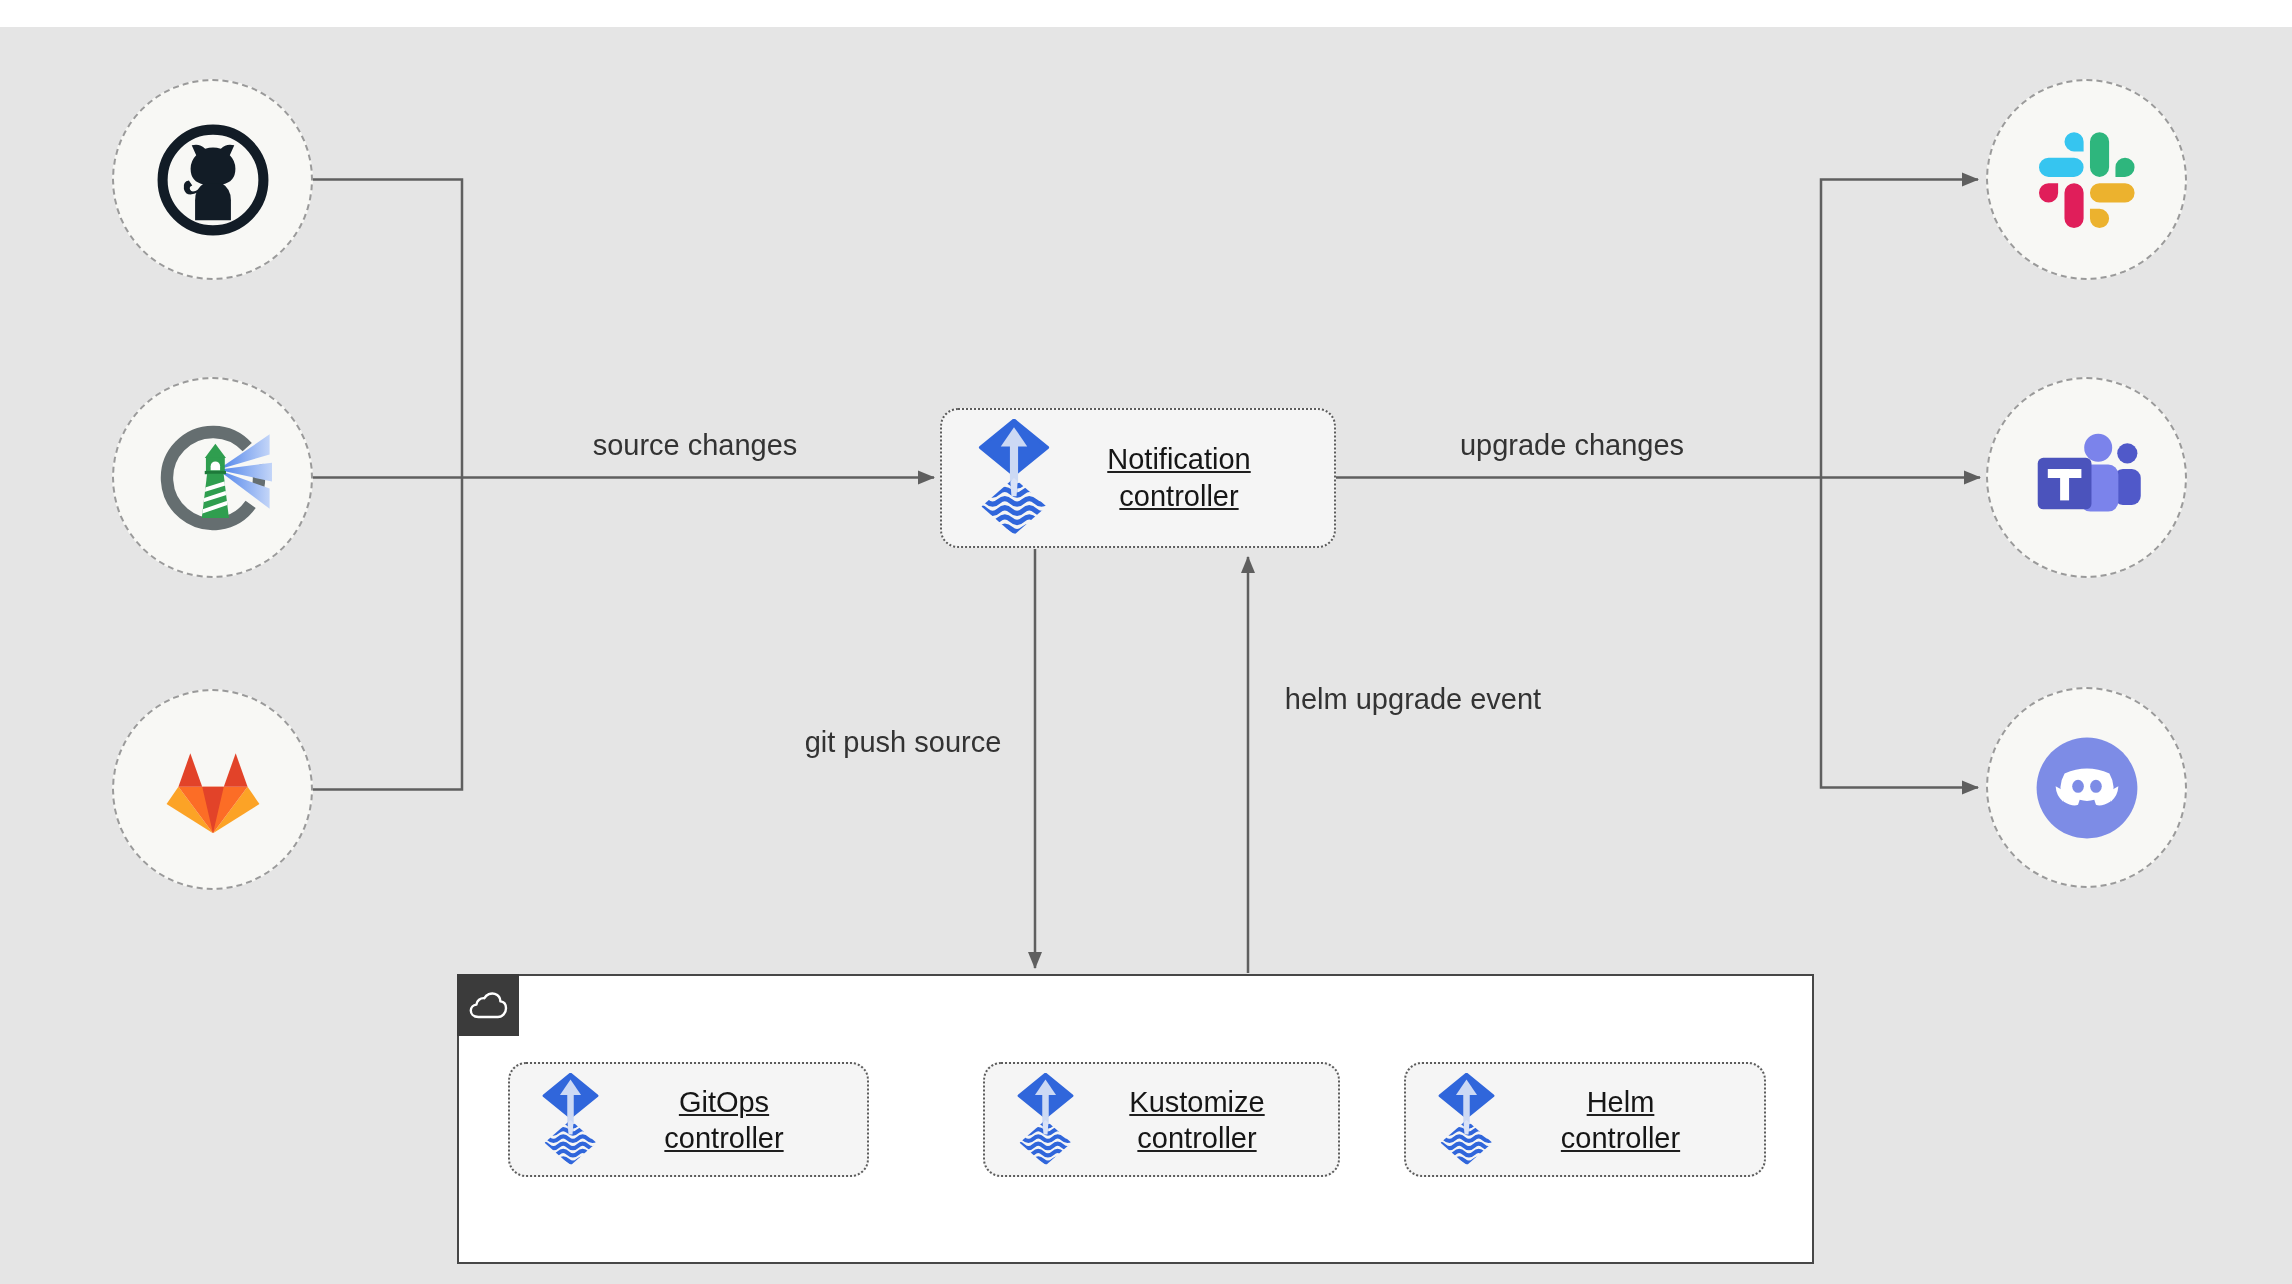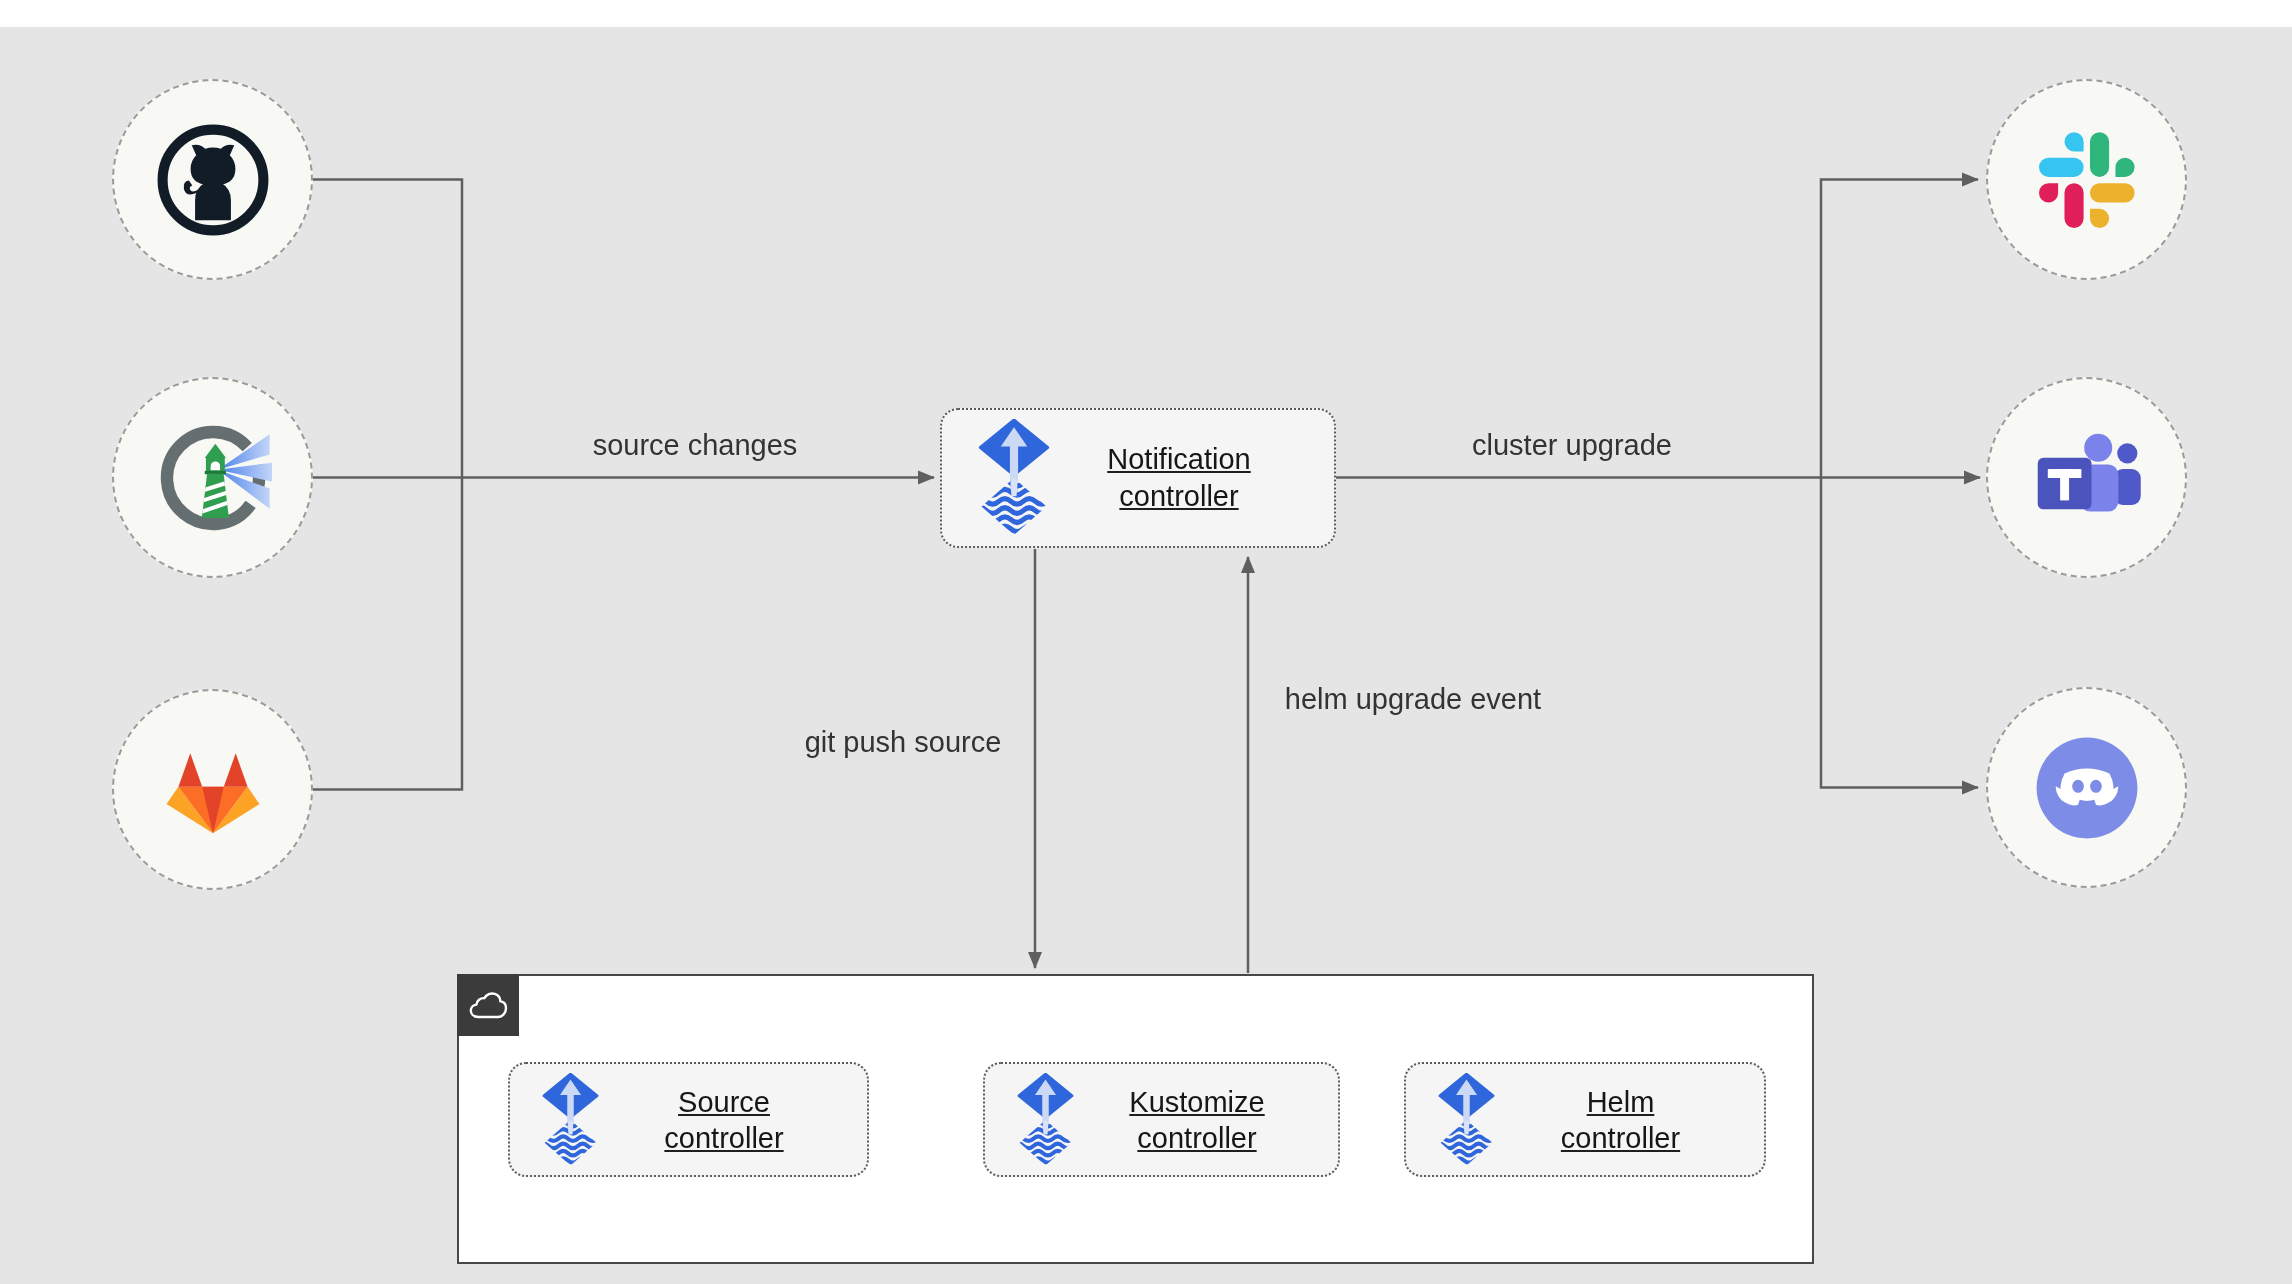--- a/index.html
+++ b/index.html
@@ -87,21 +87,21 @@
       <path d="M1821 450.5 V152.5 H1978" marker-end="url(#arr)"></path>
       <path d="M1821 450.5 V760.5 H1978" marker-end="url(#arr)"></path>
       <path d="M1035 522 V941" marker-end="url(#arr)"></path>
       <path d="M1248 946 V530" marker-end="url(#arr)"></path>
       <path d="M869 1090.5 H946" marker-end="url(#arr)"></path>
       <path d="M1312 1090.5 H1395" marker-end="url(#arr)"></path>
     </g>
   </svg>
 
   <div class="edge-label" style="left:695px;top:418px">source changes</div>
-  <div class="edge-label" style="left:1572px;top:418px">cluster upgrade</div>
+  <div class="edge-label" style="left:1572px;top:418px">upgrade changes</div>
   <div class="edge-label" style="left:903px;top:715px">git push source</div>
   <div class="edge-label" style="left:1413px;top:672px">helm upgrade event</div>
 
   <div class="circle" style="left:112px;top:52px">
     <svg width="112" height="112" viewBox="0 0 100 100">
       <circle cx="50" cy="50" r="45" fill="none" stroke="#121c26" stroke-width="9"></circle>
       <path fill="#121c26" d="M35 28 L31 19 Q38 17 43 22 Q50 20 57 22 Q62 17 69 19 L65 28 Q70 33 70 40 Q70 52 58 54 L42 54 Q30 52 30 40 Q30 33 35 28 Z"></path>
       <path fill="#121c26" d="M42 53 L58 53 Q66 58 66 68 L66 86 L34 86 L34 68 Q34 58 42 53 Z"></path>
       <path fill="#121c26" d="M37 61 Q26 66 24 58 Q23 51 28.5 50.5 L31.5 55 Q28.5 56 29.5 58.5 Q31 62 37 58.5 Z"></path>
     </svg>
@@ -192,21 +192,21 @@
       </svg>
     </div>
 
     <div class="ctrl-box" style="left:49px;top:86px;width:361px;height:115px">
       <div class="flux-wrap" style="padding-left:32px">
         <svg width="57" height="94" viewBox="0 0 70 116">
             <use href="#fluxsym"></use>
           </svg>
       </div>
       <div class="ctrl-label">
-        <div>Source</div>
+        <div>GitOps</div>
         <div>controller</div>
       </div>
     </div>
 
     <div class="ctrl-box" style="left:524px;top:86px;width:357px;height:115px">
       <div class="flux-wrap" style="padding-left:32px">
         <svg width="57" height="94" viewBox="0 0 70 116">
             <use href="#fluxsym"></use>
           </svg>
       </div>

